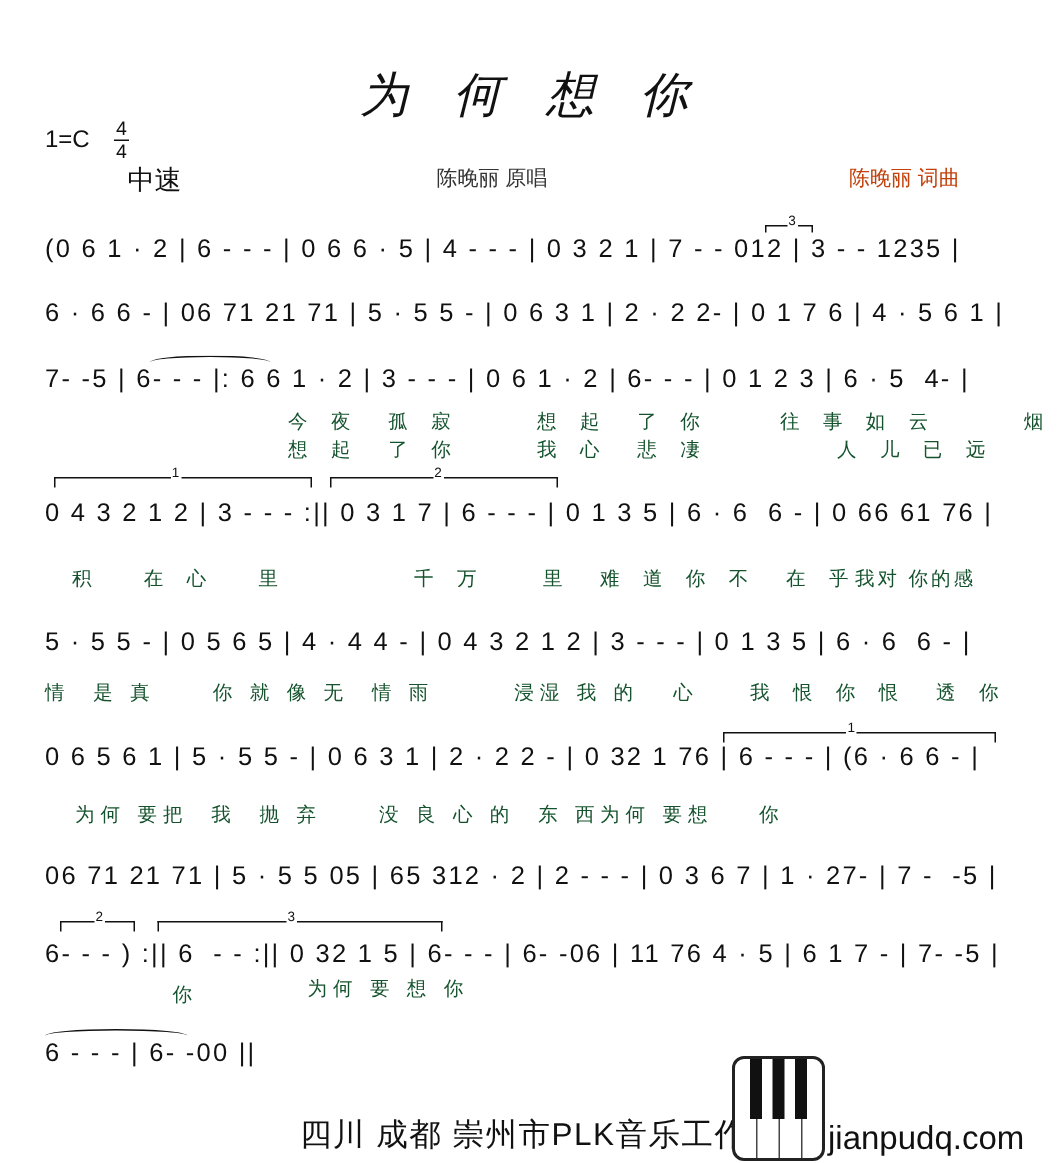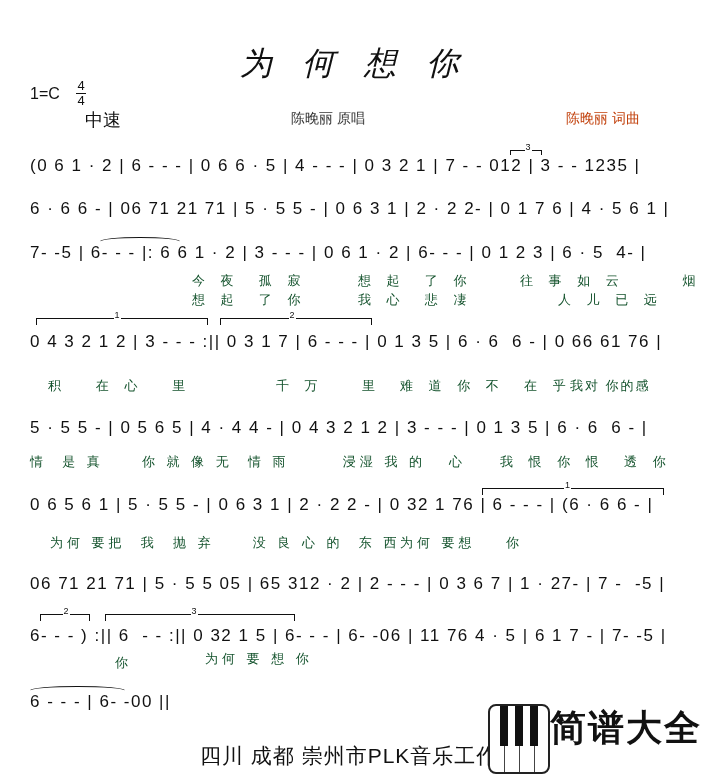--- a/index.html
+++ b/index.html
@@ -98,15 +98,15 @@
   <div class="abs footer">四川  成都  崇州市PLK音乐工作室</div>
   <div class="logo">
     <div class="piano">
       <div class="l" style="left:14px"></div>
       <div class="l" style="left:29px"></div>
       <div class="l" style="left:44px"></div>
       <div class="k" style="left:10px"></div>
       <div class="k" style="left:25px"></div>
       <div class="k" style="left:40px"></div>
     </div>
-    <div class="logo-cn">简谱大全</div>
+    <div class="logo-en">jianpudq.com</div>
   </div>
 </div>
 
 </body></html>

